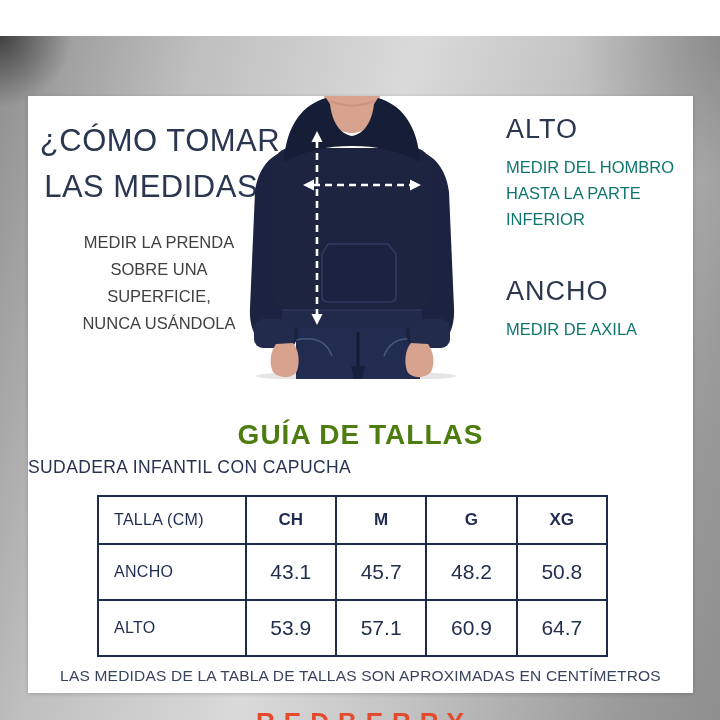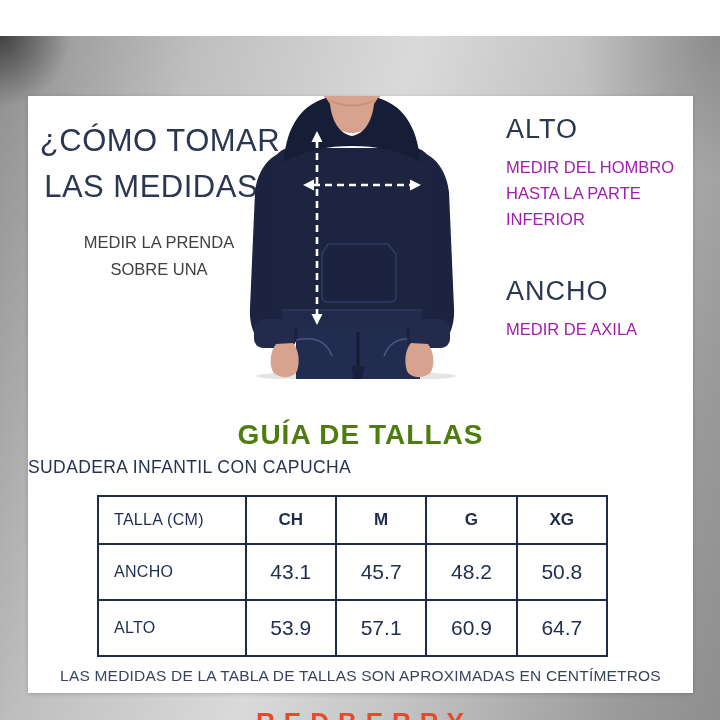--- a/index.html
+++ b/index.html
@@ -31,21 +31,21 @@
     position: absolute; left: 36px; top: 133px; width: 190px;
     text-align: center; color: #404040;
     font-size: 16.5px; font-weight: 300; line-height: 27px;
   }
 
   
   .measure-block { position: absolute; left: 478px; width: 175px; color: #2b3750; }
   .measure-block.alto { top: 18px; }
   .measure-block.ancho { top: 180px; }
   .measure-label { font-size: 27px; font-weight: 300; letter-spacing: 1px; margin-bottom: 9px; }
-  .measure-desc { font-size: 16.5px; font-weight: 300; line-height: 26px; color: #a21caf; }
+  .measure-desc { font-size: 16.5px; font-weight: 300; line-height: 26px; color: #0f766e; }
 
   
   .photo { position: absolute; left: 202px; top: 0; width: 260px; height: 283px; }
 
   
   .guide-title {
     position: absolute; left: 0; top: 323px; width: 100%;
     text-align: center; color: #4d7c0f;
     font-size: 28px; font-weight: bold; letter-spacing: 1px;
   }
@@ -88,20 +88,22 @@
 <div id="screen">
   <div class="card">
 
     <div class="howto-title">
       <div>¿CÓMO TOMAR</div>
       <div>LAS MEDIDAS?</div>
     </div>
     <div class="howto-note">
       <div>MEDIR LA PRENDA</div>
       <div>SOBRE UNA</div>
+      <div>SUPERFICIE,</div>
+      <div>NUNCA USÁNDOLA</div>
     </div>
 
     <div class="measure-block alto">
       <div class="measure-label">ALTO</div>
       <div class="measure-desc">
         <div>MEDIR DEL HOMBRO</div>
         <div>HASTA LA PARTE</div>
         <div>INFERIOR</div>
       </div>
     </div>

